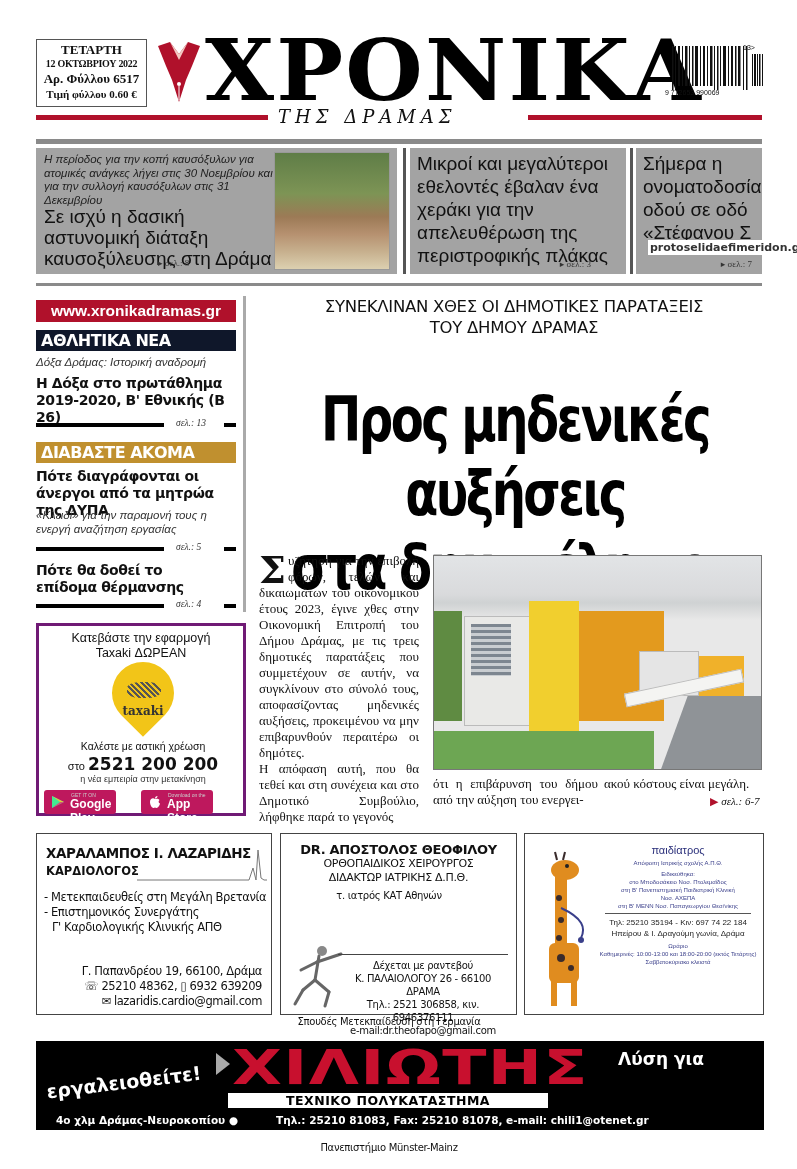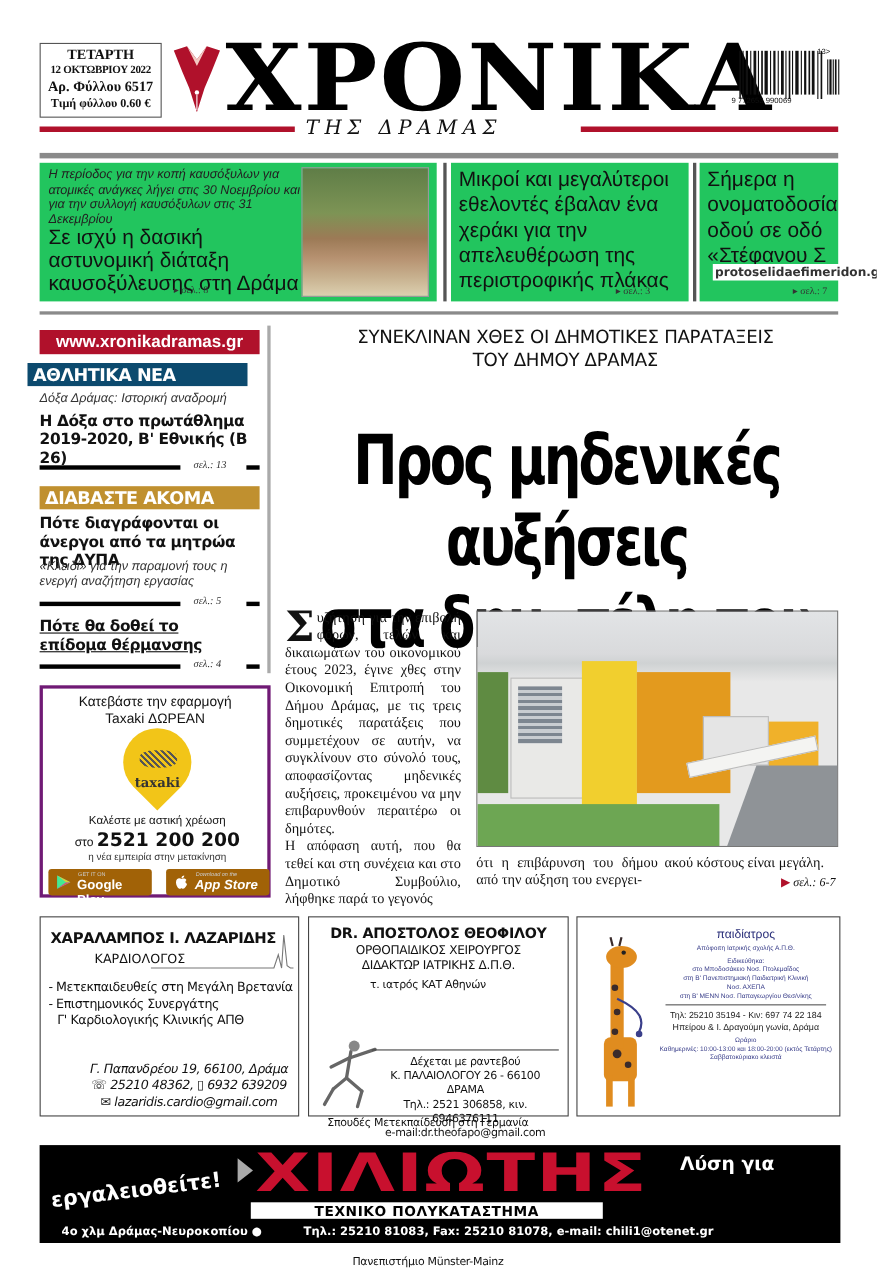--- a/index.html
+++ b/index.html
@@ -16,63 +16,63 @@
   .title { left: 205px; top: 26px; font-family: "DejaVu Serif", serif; font-weight: bold; font-size: 84px; letter-spacing: 2px; line-height: 90px; transform: scaleX(1.06); transform-origin: left top; color: #000; }
   .barcode { left: 672px; top: 46px; width: 92px; height: 50px; }
   .barcode-num { left: 665px; top: 89px; font-size: 7px; font-family: "Liberation Sans", sans-serif; }
   .barcode-13 { left: 743px; top: 44px; font-size: 7px; }
   .redline-l { left: 36px; top: 115px; width: 232px; height: 5px; background: #b0112b; }
   .redline-r { left: 528px; top: 115px; width: 234px; height: 5px; background: #b0112b; }
   .subtitle { left: 278px; top: 106px; font-family: "DejaVu Serif", serif; font-style: italic; font-size: 18px; letter-spacing: 5px; }
   .grayrule { left: 36px; top: 139px; width: 726px; height: 5px; background: #8a8a8a; }
 
   
-  .teaser { background: #22c55e; }
+  .teaser { background: #a3a3a3; }
   .t1 { left: 36px; top: 148px; width: 361px; height: 126px; }
   .t1 .kicker { position: absolute; left: 8px; top: 5px; width: 230px; font-style: italic; font-size: 11.5px; line-height: 13.5px; color: #222; }
   .t1 .head { position: absolute; left: 8px; top: 58px; width: 240px; font-size: 19px; line-height: 21px; color: #111; }
   .t1 .photo { position: absolute; left: 238px; top: 4px; width: 116px; height: 118px; background: linear-gradient(180deg,#5f7d47 0%,#7d9455 35%,#9c7a56 55%,#b69170 70%,#c7b08e 85%,#dcd0b0 100%); border: 1px solid #999; }
   .page-ref { font-family: "Liberation Serif", serif; font-size: 9px; color: #333; }
   .t1 .pref { position: absolute; left: 122px; top: 110px; }
   .vsep1 { left: 403px; top: 148px; width: 3px; height: 126px; background: #555; }
   .t2 { left: 410px; top: 148px; width: 216px; height: 126px; }
   .t2 .head, .t3 .head { position: absolute; left: 7px; top: 4px; font-size: 19px; line-height: 23px; color: #111; }
   .t2 .pref { position: absolute; right: 35px; bottom: 5px; }
   .vsep2 { left: 630px; top: 148px; width: 3px; height: 126px; background: #555; }
   .t3 { left: 636px; top: 148px; width: 126px; height: 126px; }
   .t3 .pref { position: absolute; right: 10px; bottom: 5px; }
   .watermark { left: 648px; top: 240px; background: #fff; font-size: 11px; font-weight: bold; font-family: "DejaVu Sans", sans-serif; padding: 1px 2px; color: #333; }
   .grayrule2 { left: 36px; top: 283px; width: 726px; height: 3px; background: #8a8a8a; }
   .web { left: 36px; top: 300px; width: 200px; height: 22px; background: #b0112b; color: #fff; font-weight: bold; font-size: 15.5px; text-align: center; line-height: 22px; }
   .sect { width: 200px; height: 21px; color: #fff; font-weight: bold; font-size: 16px; line-height: 21px; padding-left: 5px; font-family: "DejaVu Sans", sans-serif; letter-spacing: -0.5px; }
-  .sport { left: 25px; top: 330px; background: #0c4a6e; }
+  .sport { left: 36px; top: 330px; background: #0f172a; }
   .read { left: 36px; top: 442px; background: #c0902f; }
   .sb-kicker { font-style: italic; font-size: 11.5px; color: #333; }
   .sb-head { font-weight: bold; font-size: 14px; line-height: 17px; color: #111; font-family: "DejaVu Sans", sans-serif; letter-spacing: -0.4px; }
   .refbar { position: absolute; width: 200px; height: 10px; }
   .refbar .bar { position: absolute; left: 0; top: 3px; width: 128px; height: 4px; background: #000; }
   .refbar .lbl { position: absolute; left: 140px; top: -2px; font-family: "Liberation Serif", serif; font-style: italic; font-size: 9.5px; color: #333; }
   .refbar .bar2 { position: absolute; left: 188px; top: 3px; width: 12px; height: 4px; background: #000; }
   .sb-vline { left: 243px; top: 296px; width: 3px; height: 316px; background: #aaa; }
 
   
   .taxi { left: 36px; top: 623px; width: 210px; height: 193px; border: 3px solid #701a75; text-align: center; }
   .taxi .l1 { margin-top: 5px; font-size: 12.5px; line-height: 15px; }
   .taxi .pin { position: absolute; left: 73px; top: 36px; width: 62px; height: 62px; background: #f2c518; border-radius: 50% 50% 50% 0; transform: rotate(-45deg); }
   .taxi .brand { position: absolute; left: 0; width: 208px; top: 78px; font-family: "DejaVu Serif", serif; font-weight: bold; font-size: 12px; color: #333; }
   .taxi .swirl { position: absolute; left: 88px; top: 56px; width: 34px; height: 16px; border-radius: 40%; background: repeating-linear-gradient(45deg,#555 0 2px,#f2c518 2px 4px); }
   .taxi .call { position: absolute; top: 114px; left: 0; width: 208px; font-size: 10.5px; }
   .taxi .phone { position: absolute; top: 128px; left: 0; width: 208px; font-size: 11px; }
   .taxi .phone b { font-size: 17px; font-family: "DejaVu Sans", sans-serif; }
   .taxi .exp { position: absolute; top: 148px; left: 0; width: 208px; font-size: 9px; color: #333; }
-  .store { position: absolute; top: 164px; width: 94px; height: 24px; background: #a16207; border-radius: 3px; color: #fff; text-align: left; }
+  .store { position: absolute; top: 164px; width: 72px; height: 24px; background: #be185d; border-radius: 3px; color: #fff; text-align: left; }
   .store .sm { position: absolute; left: 27px; top: 2px; font-size: 5px; color: #ccc; }
   .store .big { position: absolute; left: 26px; top: 7px; font-size: 12px; font-weight: bold; }
   .store .ic { position: absolute; left: 7px; top: 5px; width: 14px; height: 14px; }
-  .gp { left: 5px; } .as { left: 112px; font-style: italic; }
+  .gp { left: 5px; } .as { left: 102px; }
 
   
   .overline { left: 254px; top: 296px; width: 520px; text-align: center; font-family: "DejaVu Sans", sans-serif; font-size: 16.5px; line-height: 21px; color: #111; letter-spacing: -0.3px; }
   .headline { left: 252px; top: 383px; width: 526px; text-align: center; font-family: "DejaVu Sans", sans-serif; font-weight: bold; font-size: 56px; line-height: 66px; letter-spacing: -3px; transform: scaleX(0.86) scaleY(1.12); transform-origin: center top; color: #000; }
   .body-col { font-family: "Liberation Serif", serif; font-size: 13px; line-height: 16px; text-align: justify; color: #111; }
   .col1 { left: 259px; top: 553px; width: 160px; }
   .dropcap { float: left; font-family: "DejaVu Serif", serif; font-weight: bold; font-size: 38px; line-height: 30px; margin-right: 2px; margin-top: 2px; }
   .photo-main { left: 433px; top: 555px; width: 329px; height: 215px; border: 1px solid #777; overflow: hidden; background: linear-gradient(180deg,#e2e4e6 0%,#d9dadc 18%,#cfd2d3 22%,#e8e8e8 30%); }
   .bld-white { left: 30px; top: 60px; width: 68px; height: 110px; background: #e9e9e7; border: 1px solid #bbb; }
   .bld-yellow { left: 95px; top: 45px; width: 50px; height: 135px; background: #f1cf2e; }
@@ -86,24 +86,24 @@
   .canopy { left: 190px; top: 125px; width: 120px; height: 14px; background: #f4f4f2; border: 1px solid #bbb; transform: rotate(-12deg); }
   .col2 { left: 433px; top: 776px; width: 165px; }
   .col3 { left: 604px; top: 776px; width: 160px; }
   .pref-main { left: 710px; top: 795px; font-family: "Liberation Serif", serif; font-style: italic; font-size: 11px; color: #111; }
   .pref-main .tri { color: #b0112b; font-style: normal; }
 
   
   .ad { border: 1px solid #444; background: #fff; }
   .ad1 { left: 36px; top: 833px; width: 236px; height: 182px; }
   .ad1 .n { position: absolute; left: 9px; top: 11px; font-weight: bold; font-size: 13.5px; font-family: "DejaVu Sans", sans-serif; letter-spacing: -0.4px; }
-  .ad1 .s { position: absolute; left: 9px; top: 30px; font-weight: normal; font-size: 11.5px; font-family: "DejaVu Sans", sans-serif; margin-left: 40px; }
+  .ad1 .s { position: absolute; left: 9px; top: 30px; font-weight: bold; font-size: 11.5px; font-family: "DejaVu Sans", sans-serif; }
   .ad1 .ecg { position: absolute; left: 100px; top: 14px; width: 130px; height: 34px; }
   .ad1 .bul { position: absolute; left: 7px; top: 56px; font-size: 11.5px; line-height: 15px; font-family: "DejaVu Sans", sans-serif; letter-spacing: -0.4px; }
-  .ad1 .addr { position: absolute; right: 9px; top: 130px; text-align: center; font-size: 11.5px; line-height: 15px; font-family: "DejaVu Sans", sans-serif; letter-spacing: -0.4px; font-style: italic; }
+  .ad1 .addr { position: absolute; right: 9px; top: 130px; text-align: right; font-size: 11.5px; line-height: 15px; font-family: "DejaVu Sans", sans-serif; letter-spacing: -0.4px; }
   .ad2 { left: 280px; top: 833px; width: 237px; height: 182px; text-align: center; }
   .ad2 .n { margin-top: 8px; font-weight: bold; font-size: 13px; font-family: "DejaVu Sans", sans-serif; letter-spacing: -0.3px; }
   .ad2 .t { font-size: 11px; line-height: 14px; font-family: "DejaVu Sans", sans-serif; letter-spacing: -0.3px; }
   .ad2 .t2 { margin-top: 4px; font-size: 10px; line-height: 13px; font-family: "DejaVu Sans", sans-serif; letter-spacing: -0.3px; }
   .ad2 .contact { position: absolute; right: 8px; top: 120px; width: 170px; text-align: center; font-size: 10px; line-height: 13px; font-family: "DejaVu Sans", sans-serif; border-top: 1px solid #444; padding-top: 4px; letter-spacing: -0.3px; }
   .ad2 .skel { position: absolute; left: 10px; top: 110px; width: 60px; height: 65px; }
   .ad3 { left: 524px; top: 833px; width: 240px; height: 182px; }
   .ad3 .giraffe { position: absolute; left: 6px; top: 14px; width: 62px; height: 160px; }
   .ad3 .txt { position: absolute; left: 70px; top: 10px; width: 166px; text-align: center; color: #2a2f7a; }
   .ad3 .n { font-weight: bold; font-size: 10.5px; font-family: "DejaVu Sans", sans-serif; letter-spacing: -0.5px; }
@@ -206,21 +206,21 @@
   <div class="bar2"></div>
 </div>
 <div class="abs sect read">ΔΙΑΒΑΣΤΕ ΑΚΟΜΑ</div>
 <div class="abs sb-head" style="left:36px; top:468px; width:205px;">Πότε διαγράφονται οι άνεργοι από τα μητρώα της ΔΥΠΑ</div>
 <div class="abs sb-kicker" style="left:36px; top:508px; width:180px; line-height:14px;">«Κλειδί» για την παραμονή τους η ενεργή αναζήτηση εργασίας</div>
 <div class="refbar" style="left:36px; top:544px;">
   <div class="bar"></div>
   <div class="lbl">σελ.: 5</div>
   <div class="bar2"></div>
 </div>
-<div class="abs sb-head" style="left:36px; top:562px; width:190px;text-decoration:underline;">Πότε θα δοθεί το επίδομα θέρμανσης</div>
+<div class="abs sb-head" style="left:36px; top:562px; width:190px;">Πότε θα δοθεί το επίδομα θέρμανσης</div>
 <div class="refbar" style="left:36px; top:601px;">
   <div class="bar"></div>
   <div class="lbl">σελ.: 4</div>
   <div class="bar2"></div>
 </div>
 <div class="abs sb-vline"></div>
 
 <div class="abs taxi">
   <div class="l1">Κατεβάστε την εφαρμογή</div>
   <div class="l1" style="margin-top:0">Taxaki ΔΩΡΕΑΝ</div>

